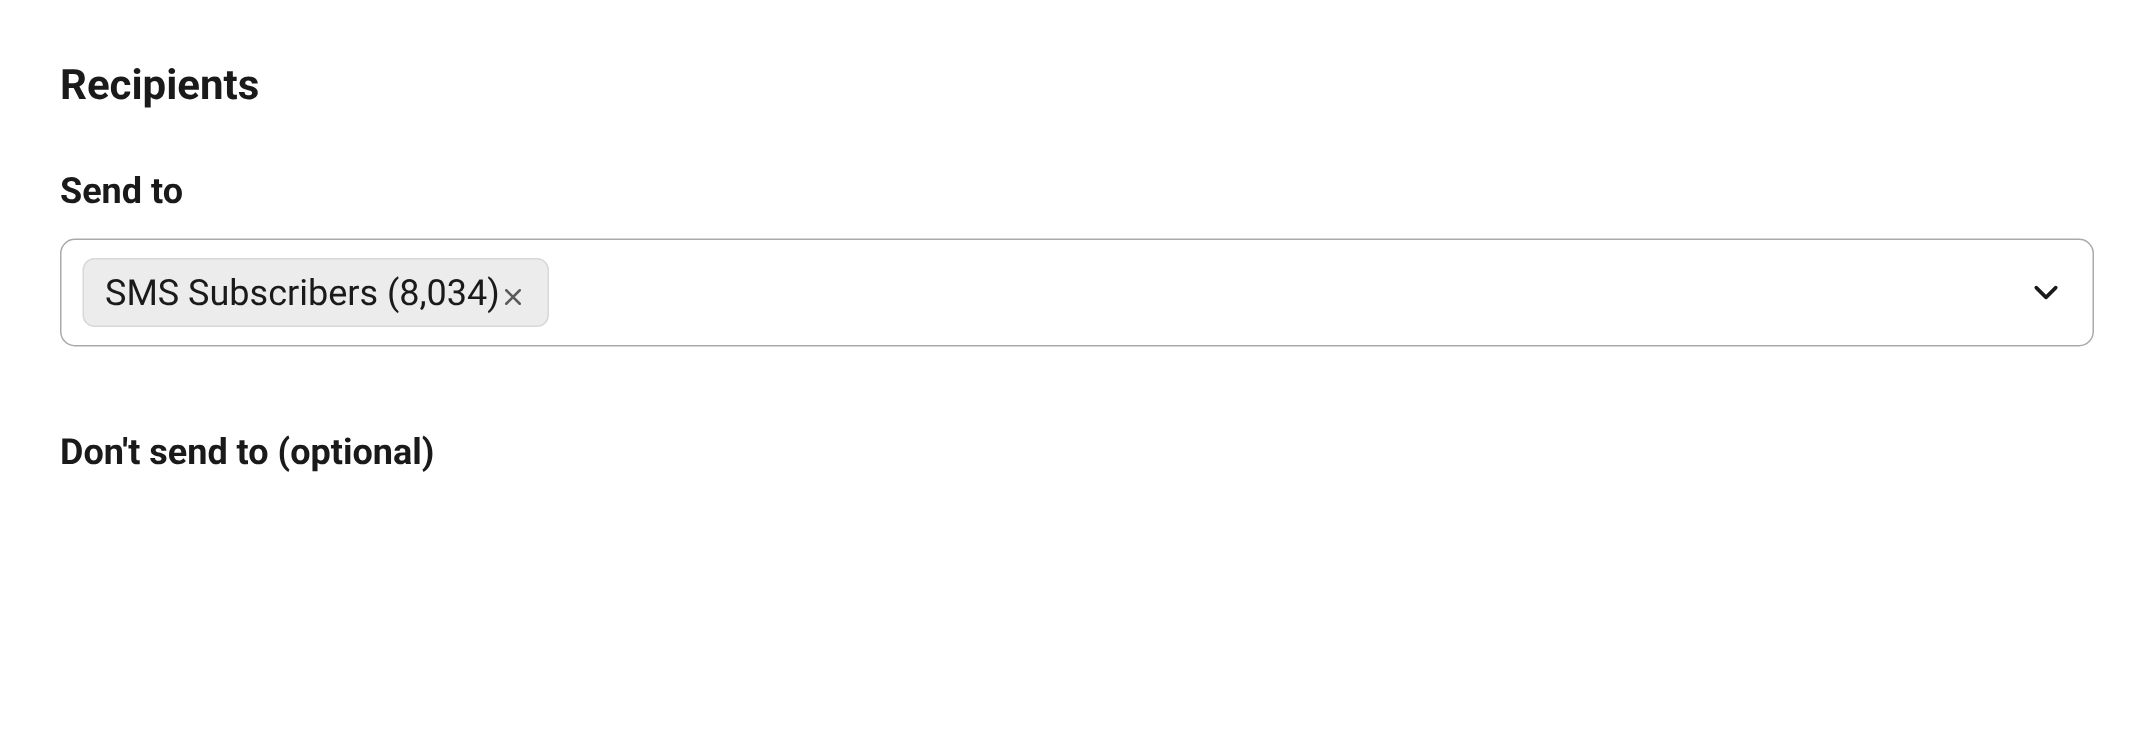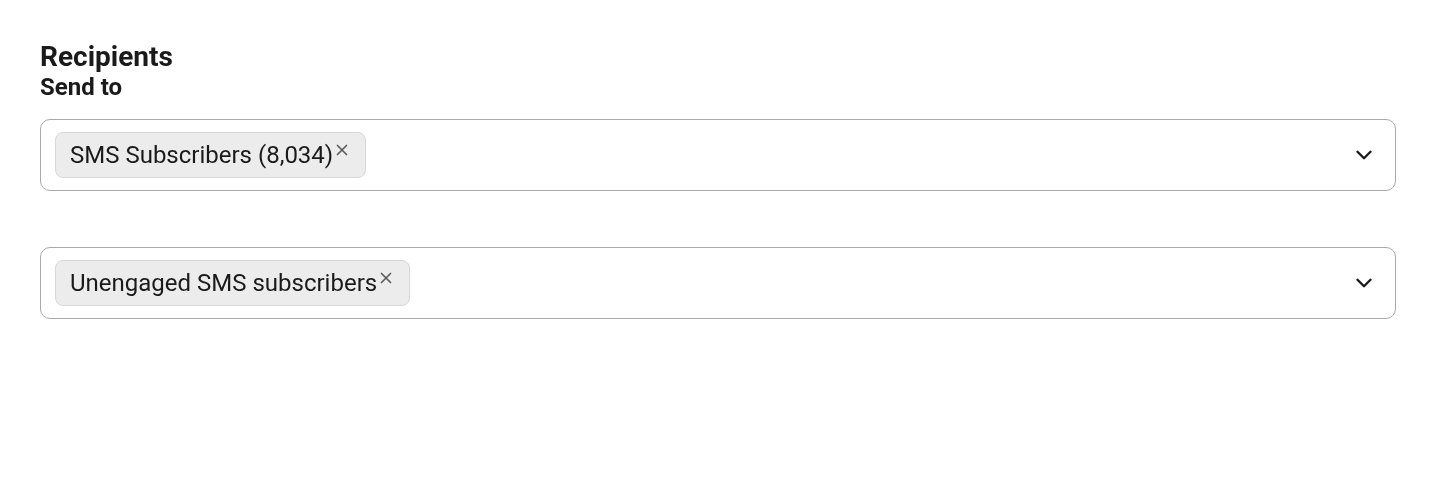--- a/index.html
+++ b/index.html
@@ -8,20 +8,21 @@
       background: #ffffff;
       padding: 40px;
       width: 1436px;
       height: 504px;
       color: #1a1a1a;
     }
     .section-title {
       font-size: 28px;
       font-weight: 700;
       color: #1a1a1a;
+      margin-bottom: 40px;
     }
     .field {
       margin-bottom: 56px;
     }
     .field-label {
       font-size: 24px;
       font-weight: 700;
       color: #1a1a1a;
       margin-bottom: 18px;
       display: block;
@@ -39,21 +40,21 @@
       background: #ffffff;
     }
     .chips {
       display: flex;
       align-items: center;
       gap: 8px;
       flex-wrap: wrap;
     }
     .chip {
       display: inline-flex;
-      align-items: flex-start;
+      align-items: flex-end;
       background: #ececec;
       border: 1px solid #d8d8d8;
       border-radius: 8px;
       padding: 8px 14px;
     }
     .chip-label {
       font-size: 24px;
       color: #1a1a1a;
       white-space: nowrap;
     }
@@ -109,32 +110,14 @@
     </div>
     <span class="dropdown-caret">
       <svg viewBox="0 0 24 24">
           <path d="M6 9l6 6 6-6" stroke-linecap="round" stroke-linejoin="round"></path>
         </svg>
     </span>
   </div>
 </div>
 
 <div class="field">
-  <div class="multiselect">
-    <div class="chips">
-      <div class="chip">
-        <span class="chip-label">Unengaged SMS subscribers</span>
-        <button class="chip-remove" aria-label="Remove">
-          <span>
-            <svg viewBox="0 0 24 24" fill="none">
-                <path d="M6 6L18 18M18 6L6 18" stroke-linecap="round"></path>
-              </svg>
-          </span>
-        </button>
-      </div>
-    </div>
-    <span class="dropdown-caret">
-      <svg viewBox="0 0 24 24">
-          <path d="M6 9l6 6 6-6" stroke-linecap="round" stroke-linejoin="round"></path>
-        </svg>
-    </span>
-  </div>
+  <label class="field-label">Don't send to (optional)</label>
 </div>
 
 </body></html>

